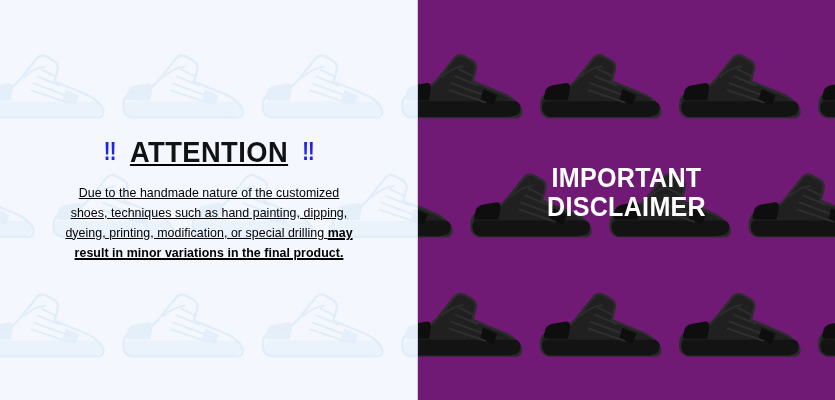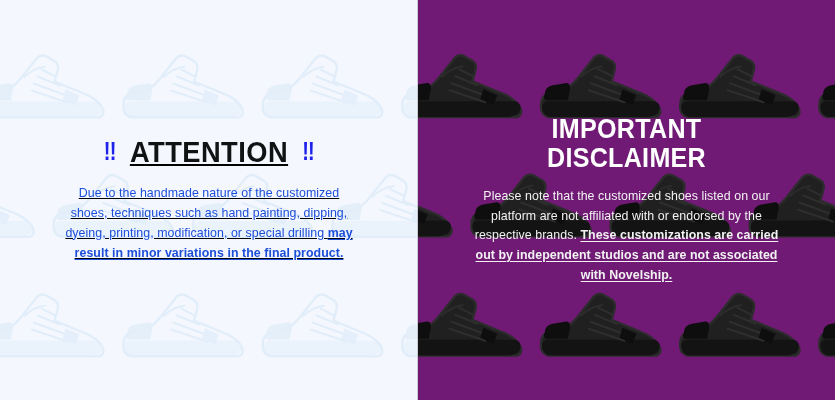--- a/index.html
+++ b/index.html
@@ -66,21 +66,21 @@
     font-size:25px;
     letter-spacing:-1px;
     display:inline-block;
     vertical-align:2px;
     transform:scaleX(0.85);
   }
   .bang-left  { margin-right:14px; }
   .bang-right { margin-left:14px; }
 
   .body-light {
-    color:#1d4ed8;
+    color:#000000;
     font-size:12.4px;
     line-height:1.62;
     letter-spacing:0.05px;
     max-width:300px;
     margin:0 auto;
   }
 
   .em-underline {
     font-weight:bold;
     text-decoration:underline;
@@ -224,18 +224,17 @@
         <use href="#sneaker-d" x="230" y="450"></use>
         <use href="#sneaker-d" x="370" y="450"></use>
       </g>
     </svg>
 
     <div class="panel-content">
       <h1 class="headline-dark">
         <span class="hl-line">IMPORTANT</span>
         <span class="hl-line">DISCLAIMER</span>
       </h1>
-      <p class="body-dark"><span>Please note that the customized shoes listed on our platform are not affiliated with or endorsed by the respective brands. </span><span class="em-underline">These customizations are carried out by independent studios and are not associated with Novelship.</span></p>
     </div>
   </section>
 
   <div class="divider"></div>
 </div>
 
 </body></html>

